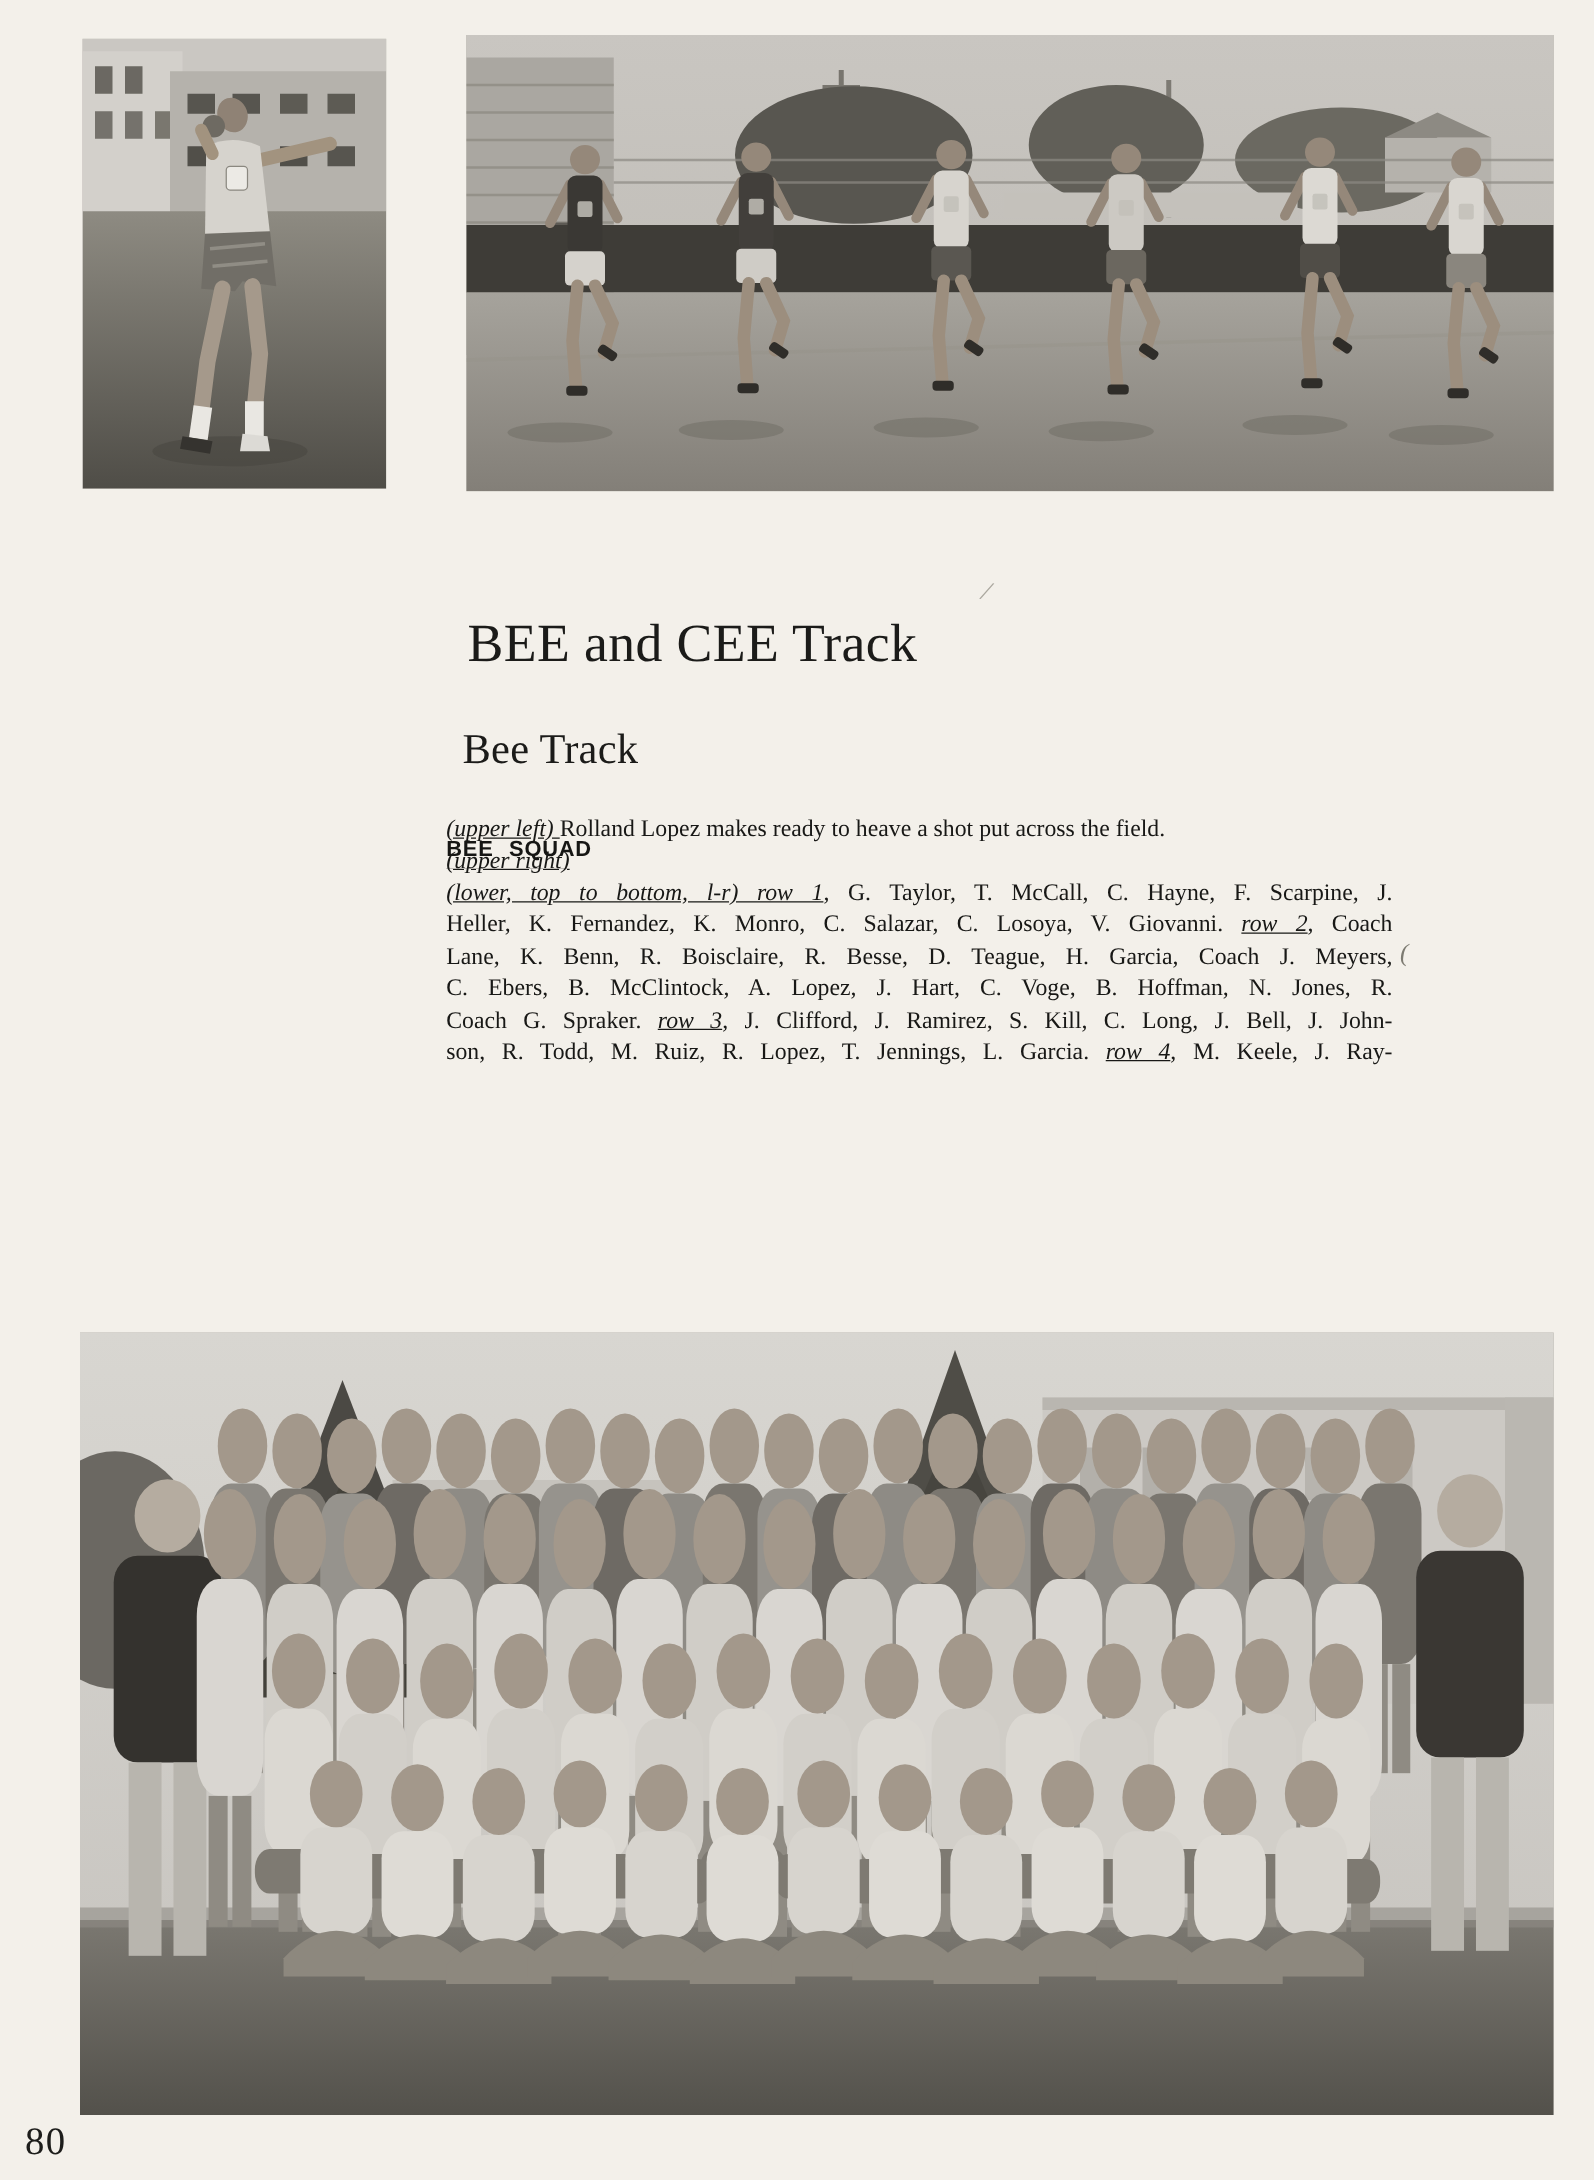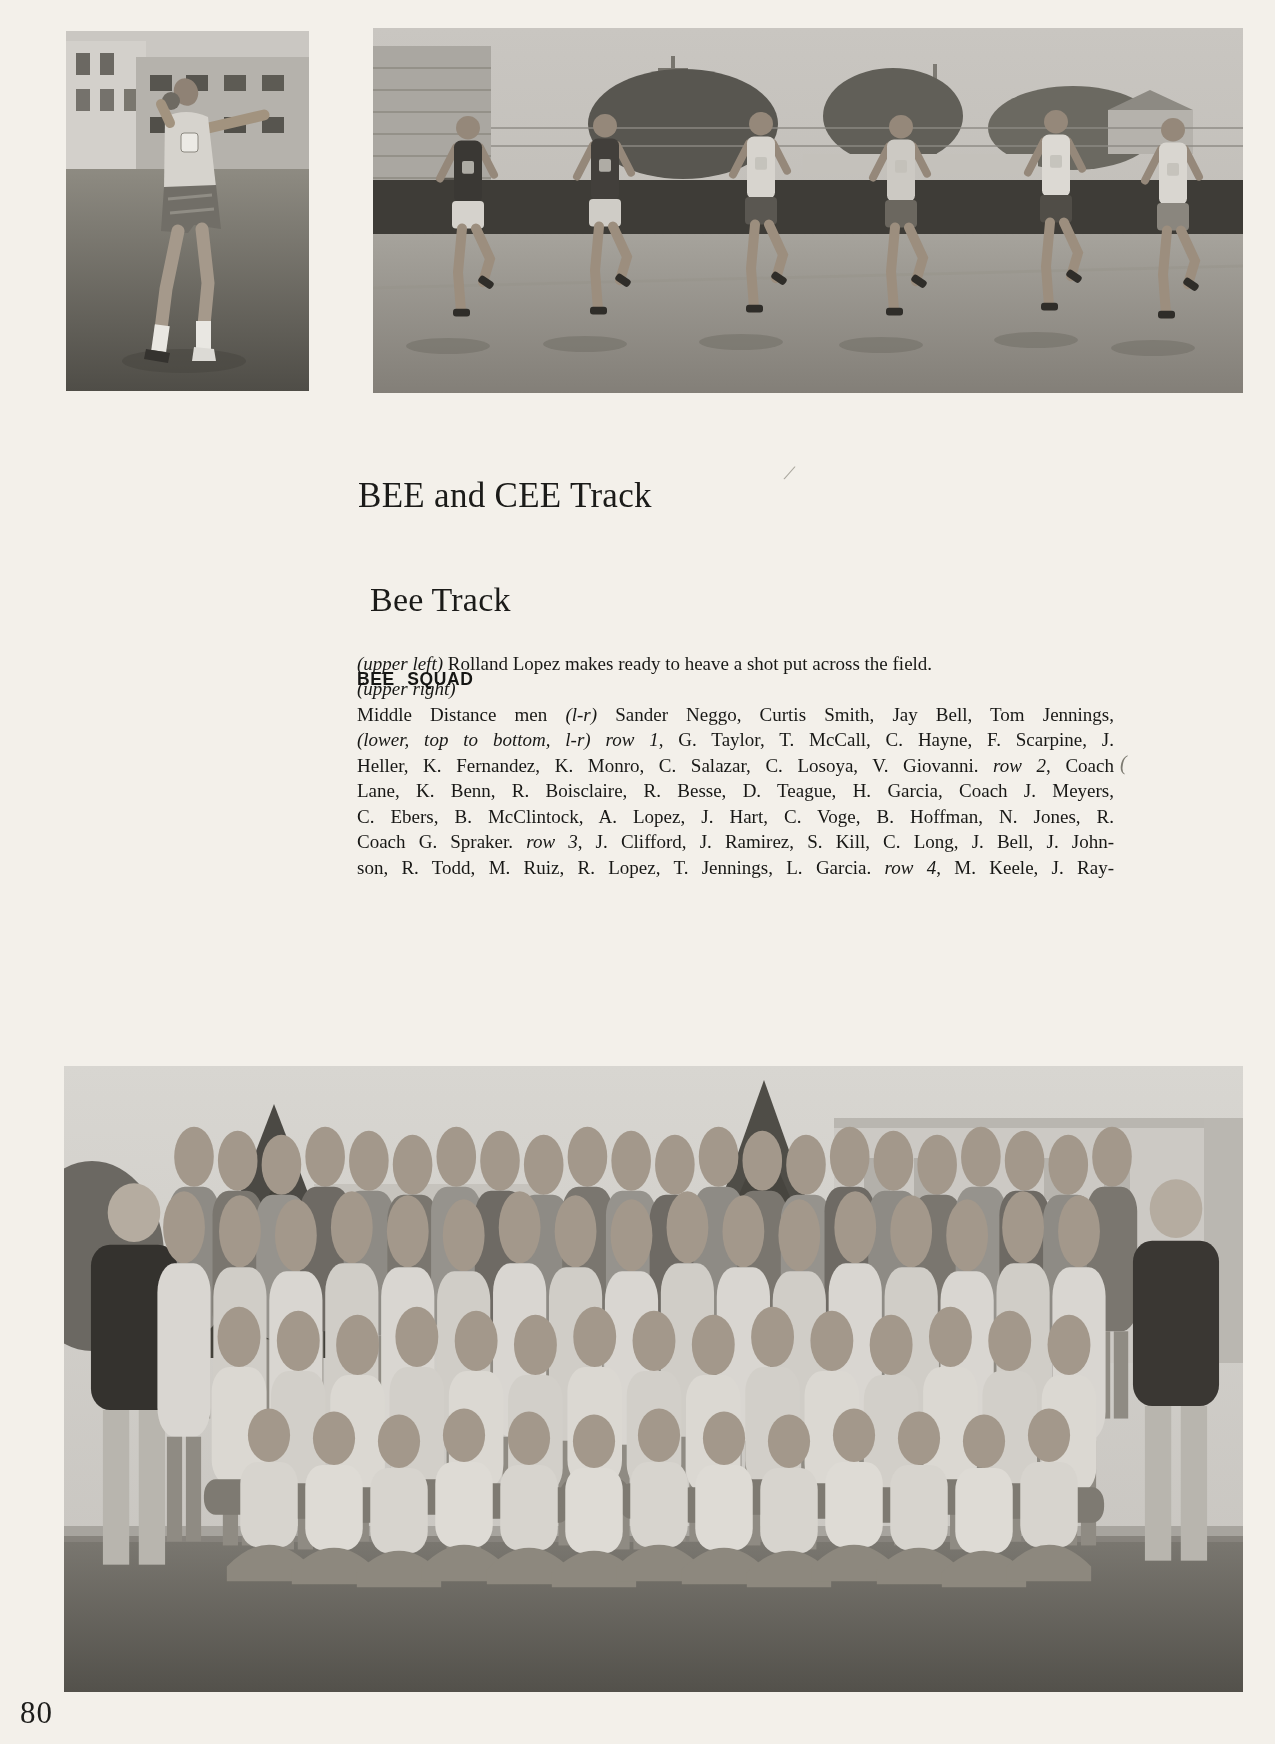--- a/index.html
+++ b/index.html
@@ -11,41 +11,41 @@
     position:relative;
     overflow:hidden;
   }
   .page{position:absolute;inset:0;}
   .photo{position:absolute;overflow:hidden;background:#b9b6b0;}
   .photo svg{display:block;width:100%;height:100%;}
   .photo-shotput{left:66px;top:31px;width:243px;height:360px;}
   .photo-runners{left:373px;top:28px;width:870px;height:365px;}
   .photo-team{left:64px;top:1066px;width:1179px;height:626px;}
   .title{
-    position:absolute;left:358px;top:478px;margin:0;
-    font-size:35px;font-weight:400;line-height:1;letter-spacing:.3px;
+    position:absolute;left:358px;top:478px;margin:16px;
+    font-size:43px;font-weight:400;line-height:1;letter-spacing:.3px;
   }
   .subtitle{
     position:absolute;left:357px;top:570px;margin:13px;
     font-size:34px;font-weight:400;line-height:1;letter-spacing:.2px;
   }
   .squad{
     position:absolute;left:357px;top:625px;
     font-family:"Liberation Sans", sans-serif;
     font-size:17.5px;font-weight:700;letter-spacing:.6px;word-spacing:7px;
     color:#161614;
     margin-top:44px;
   }
   .caption{
     position:absolute;left:357px;top:651px;width:757px;
     font-size:19px;line-height:25.45px;color:#181816;
   }
   .cap-line{min-height:25.45px;}
   .cap-line.j{text-align:justify;text-align-last:justify;}
-  .it{font-style:italic;}
+  .it{font-style:italic;text-decoration:underline;}
   .artifact{position:absolute;color:#8f8c83;font-style:italic;}
   .artifact-paren{left:1120px;top:752px;font-size:20px;color:#7d7b72;}
   .artifact-slash{left:786px;top:460px;font-size:22px;transform:rotate(14deg);color:#aaa79e;}
   .pagenum{
     position:absolute;left:20px;top:1695px;
     font-size:31px;color:#1d1d1b;letter-spacing:1px;
   }
 </style>
 </head>
 <body>
@@ -154,21 +154,20 @@
 
   <h1 class="title">BEE and CEE Track</h1>
   <div class="artifact artifact-slash">/</div>
 
   <h2 class="subtitle">Bee Track</h2>
   <div class="squad">BEE SQUAD</div>
 
   <div class="caption">
       <div class="cap-line"><span class="it">(upper left) </span><span>Rolland Lopez makes ready to heave a shot put across the field.</span></div>
       <div class="cap-line"><span class="it">(upper right)</span></div>
-      <div class="cap-line j"><span>Middle Distance men </span><span class="it">(l-r)</span><span> Sander Neggo, Curtis Smith, Jay Bell, Tom Jennings,</span></div>
       <div class="cap-line j"><span class="it">(lower, top to bottom, l-r) row 1</span><span>, G. Taylor, T. McCall, C. Hayne, F. Scarpine, J.</span></div>
       <div class="cap-line j"><span>Heller, K. Fernandez, K. Monro, C. Salazar, C. Losoya, V. Giovanni. </span><span class="it">row 2</span><span>, Coach</span></div>
       <div class="cap-line j"><span>Lane, K. Benn, R. Boisclaire, R. Besse, D. Teague, H. Garcia, Coach J. Meyers,</span></div>
       <div class="cap-line j"><span>C. Ebers, B. McClintock, A. Lopez, J. Hart, C. Voge, B. Hoffman, N. Jones, R.</span></div>
       <div class="cap-line j"><span>Coach G. Spraker. </span><span class="it">row 3</span><span>, J. Clifford, J. Ramirez, S. Kill, C. Long, J. Bell, J. John-</span></div>
       <div class="cap-line j"><span>son, R. Todd, M. Ruiz, R. Lopez, T. Jennings, L. Garcia. </span><span class="it">row 4</span><span>, M. Keele, J. Ray-</span></div>
     </div>
   <div class="artifact artifact-paren">(</div>
 
   <div class="photo photo-team">

